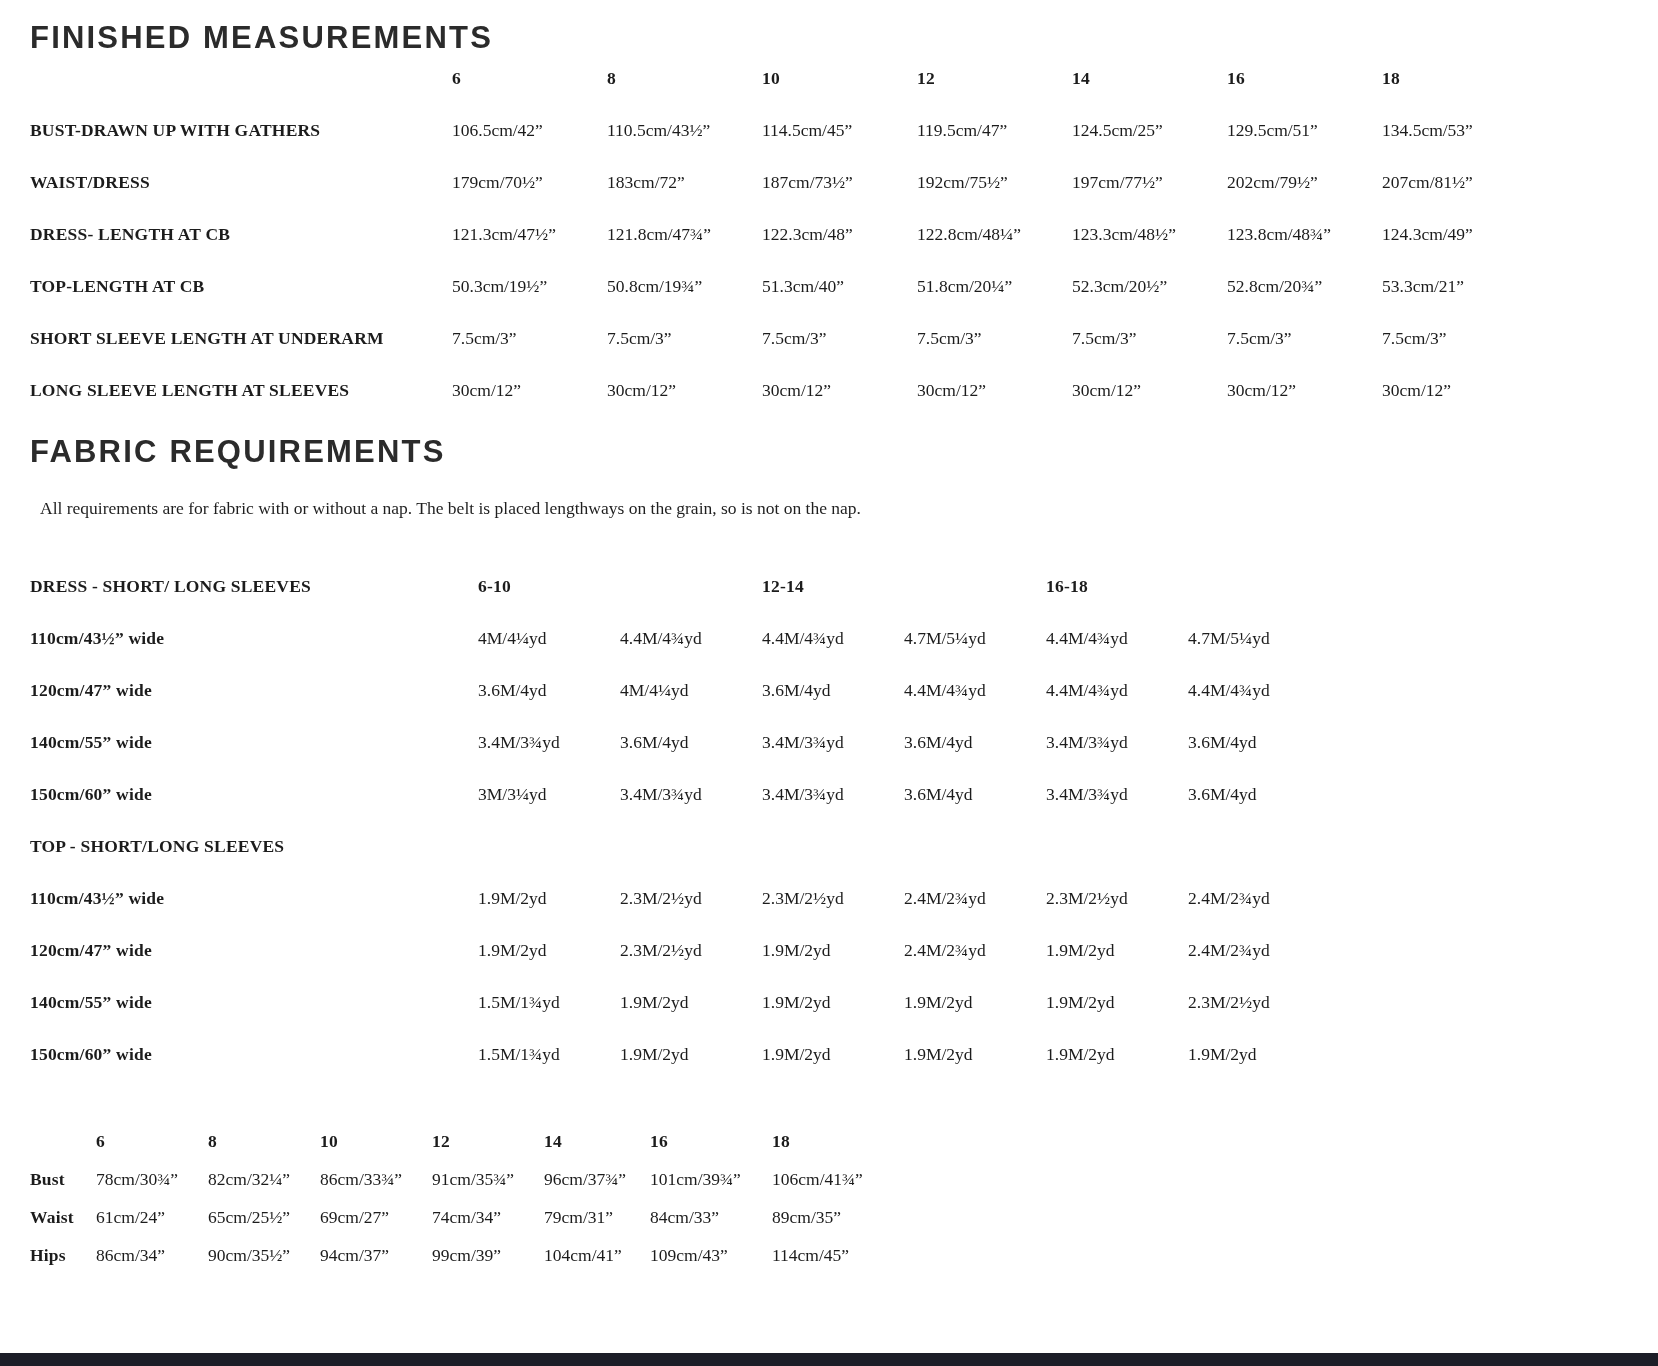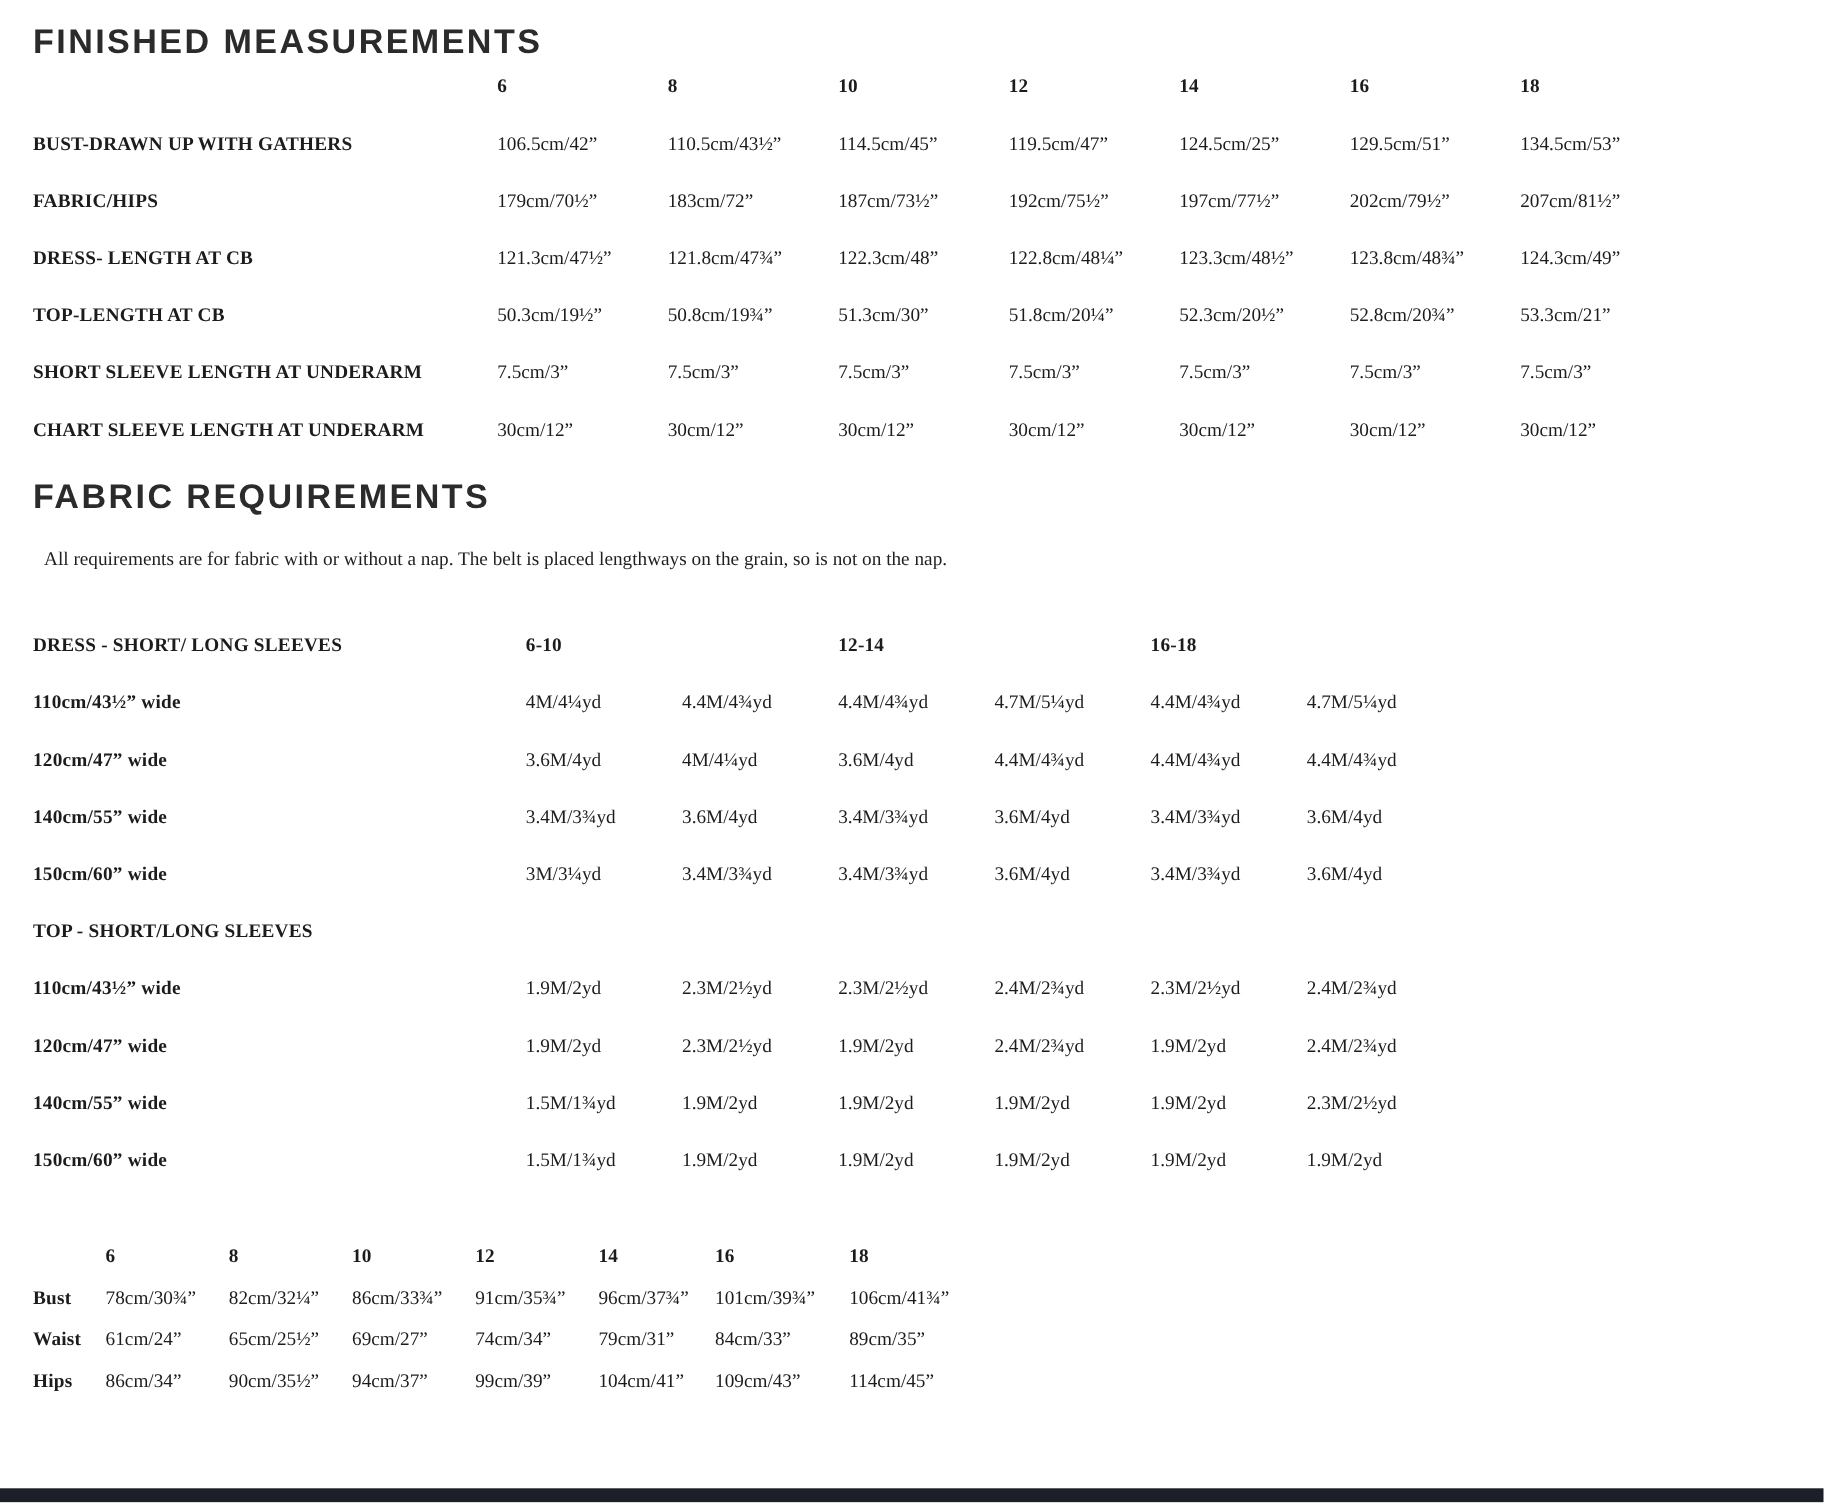--- a/index.html
+++ b/index.html
@@ -80,53 +80,53 @@
       <div class="cell bold">16</div>
       <div class="cell bold">18</div>
       <div class="cell bold">BUST-DRAWN UP WITH GATHERS</div>
       <div class="cell">106.5cm/42”</div>
       <div class="cell">110.5cm/43½”</div>
       <div class="cell">114.5cm/45”</div>
       <div class="cell">119.5cm/47”</div>
       <div class="cell">124.5cm/25”</div>
       <div class="cell">129.5cm/51”</div>
       <div class="cell">134.5cm/53”</div>
-      <div class="cell bold">FABRIC/HIPS</div>
+      <div class="cell bold">WAIST/DRESS</div>
       <div class="cell">179cm/70½”</div>
       <div class="cell">183cm/72”</div>
       <div class="cell">187cm/73½”</div>
       <div class="cell">192cm/75½”</div>
       <div class="cell">197cm/77½”</div>
       <div class="cell">202cm/79½”</div>
       <div class="cell">207cm/81½”</div>
       <div class="cell bold">DRESS- LENGTH AT CB</div>
       <div class="cell">121.3cm/47½”</div>
       <div class="cell">121.8cm/47¾”</div>
       <div class="cell">122.3cm/48”</div>
       <div class="cell">122.8cm/48¼”</div>
       <div class="cell">123.3cm/48½”</div>
       <div class="cell">123.8cm/48¾”</div>
       <div class="cell">124.3cm/49”</div>
       <div class="cell bold">TOP-LENGTH AT CB</div>
       <div class="cell">50.3cm/19½”</div>
       <div class="cell">50.8cm/19¾”</div>
-      <div class="cell">51.3cm/30”</div>
+      <div class="cell">51.3cm/40”</div>
       <div class="cell">51.8cm/20¼”</div>
       <div class="cell">52.3cm/20½”</div>
       <div class="cell">52.8cm/20¾”</div>
       <div class="cell">53.3cm/21”</div>
       <div class="cell bold">SHORT SLEEVE LENGTH AT UNDERARM</div>
       <div class="cell">7.5cm/3”</div>
       <div class="cell">7.5cm/3”</div>
       <div class="cell">7.5cm/3”</div>
       <div class="cell">7.5cm/3”</div>
       <div class="cell">7.5cm/3”</div>
       <div class="cell">7.5cm/3”</div>
       <div class="cell">7.5cm/3”</div>
-      <div class="cell bold">CHART SLEEVE LENGTH AT UNDERARM</div>
+      <div class="cell bold">LONG SLEEVE LENGTH AT SLEEVES</div>
       <div class="cell">30cm/12”</div>
       <div class="cell">30cm/12”</div>
       <div class="cell">30cm/12”</div>
       <div class="cell">30cm/12”</div>
       <div class="cell">30cm/12”</div>
       <div class="cell">30cm/12”</div>
       <div class="cell">30cm/12”</div>
     </div>
 
   <h1 class="sec-title abs" style="left:30px;top:434px;">FABRIC REQUIREMENTS</h1>

